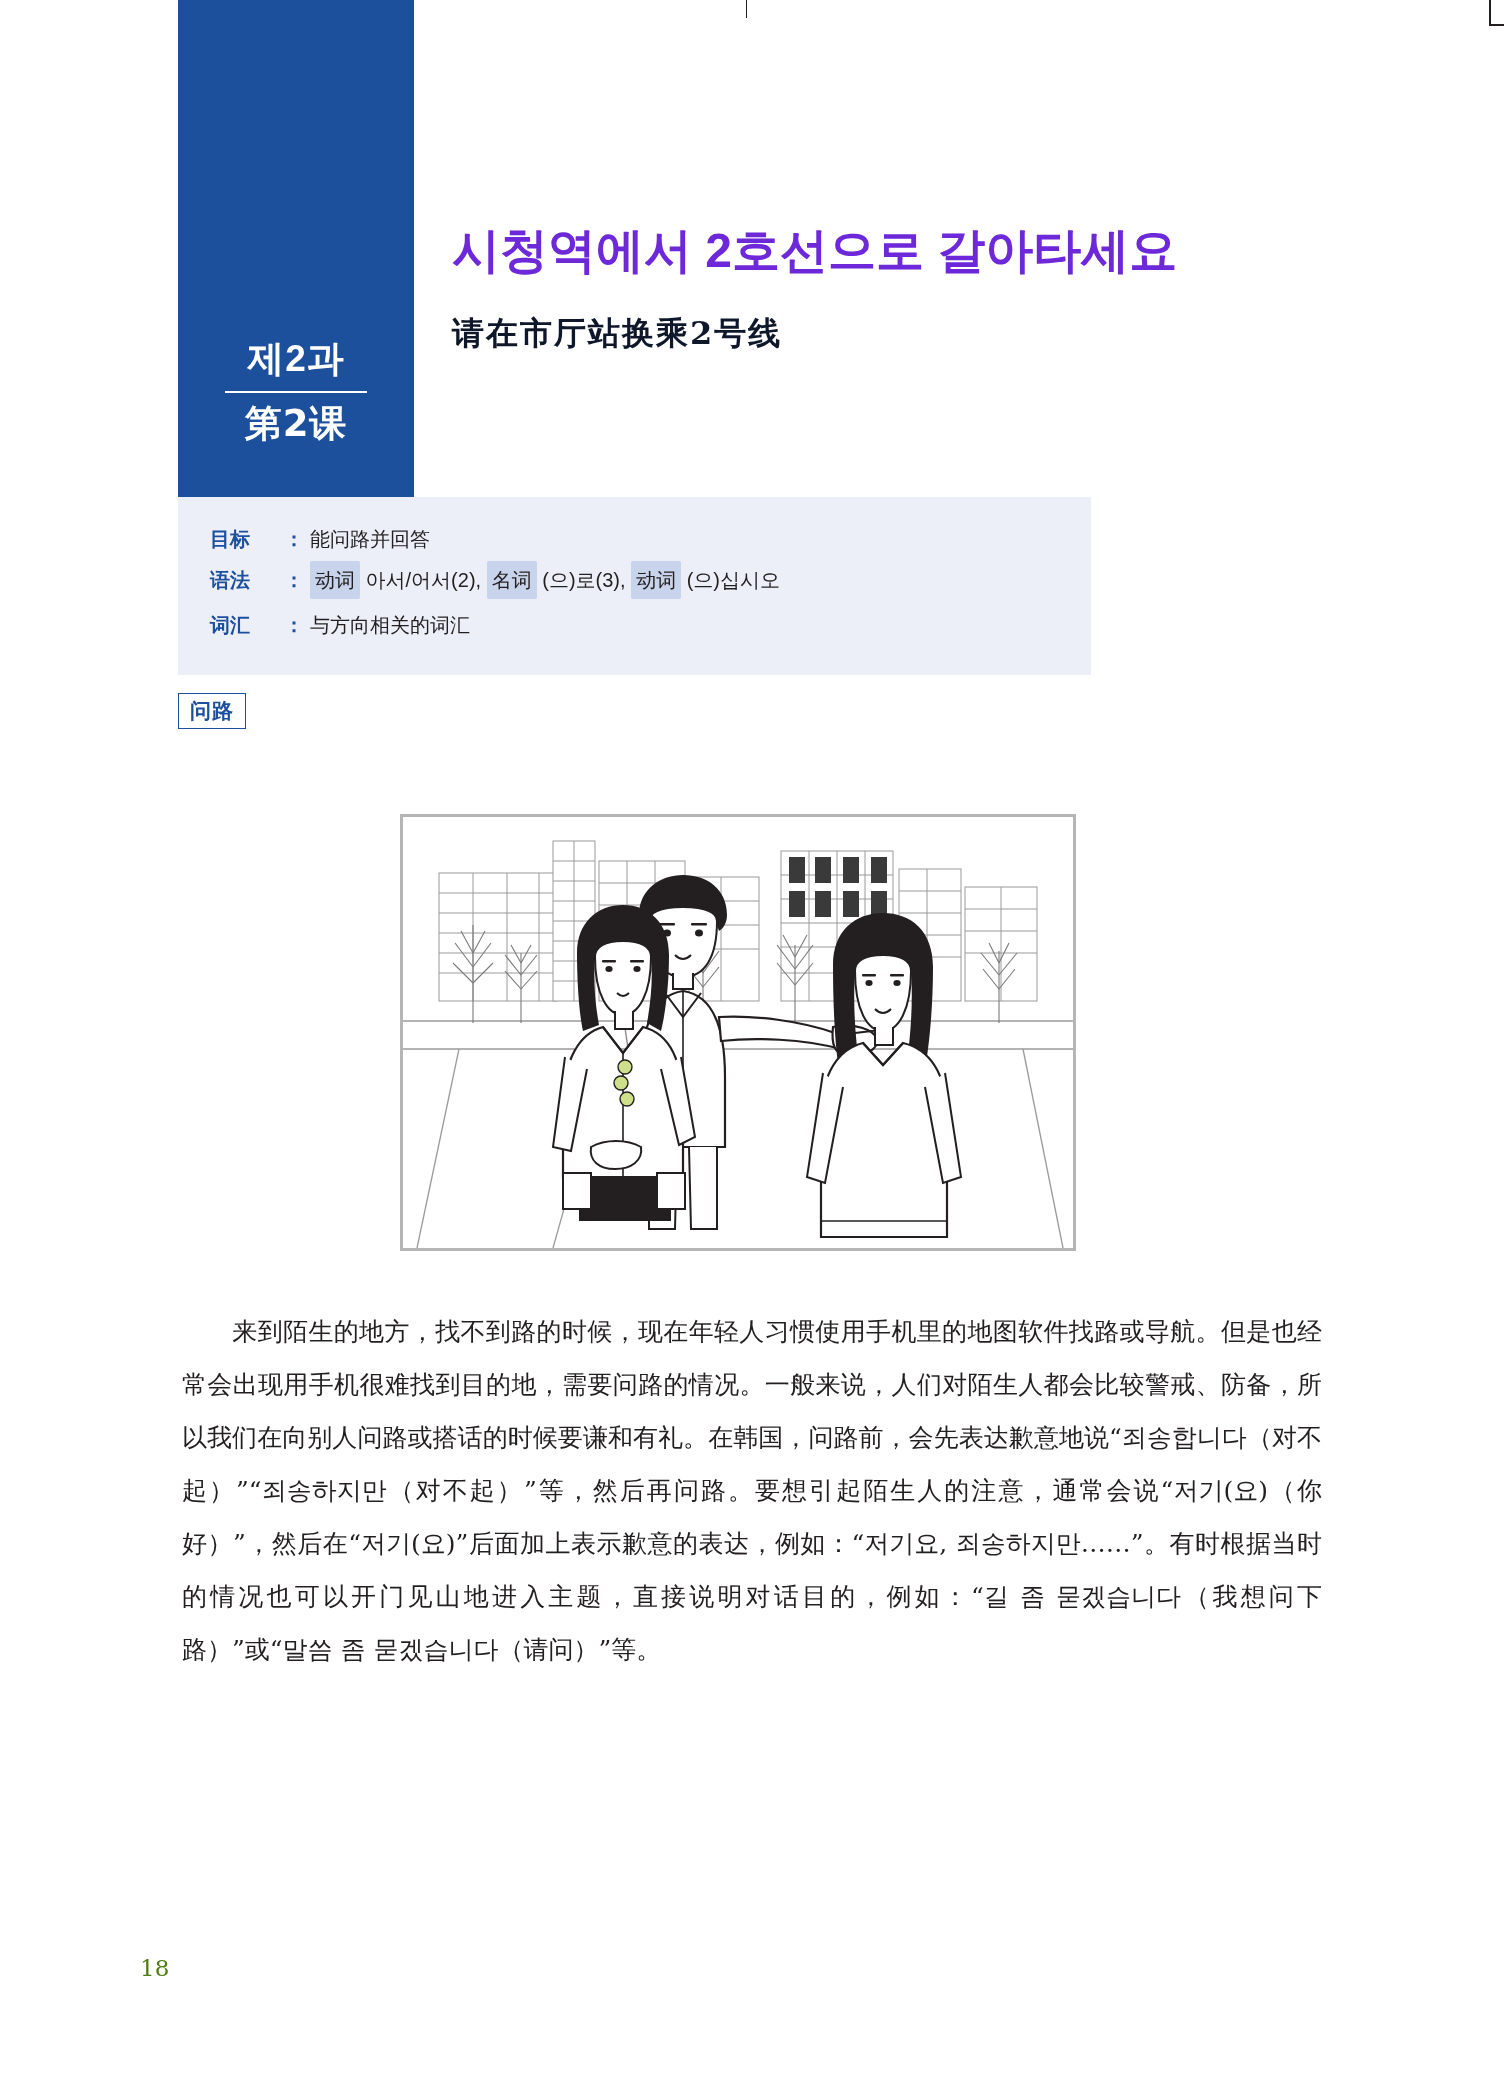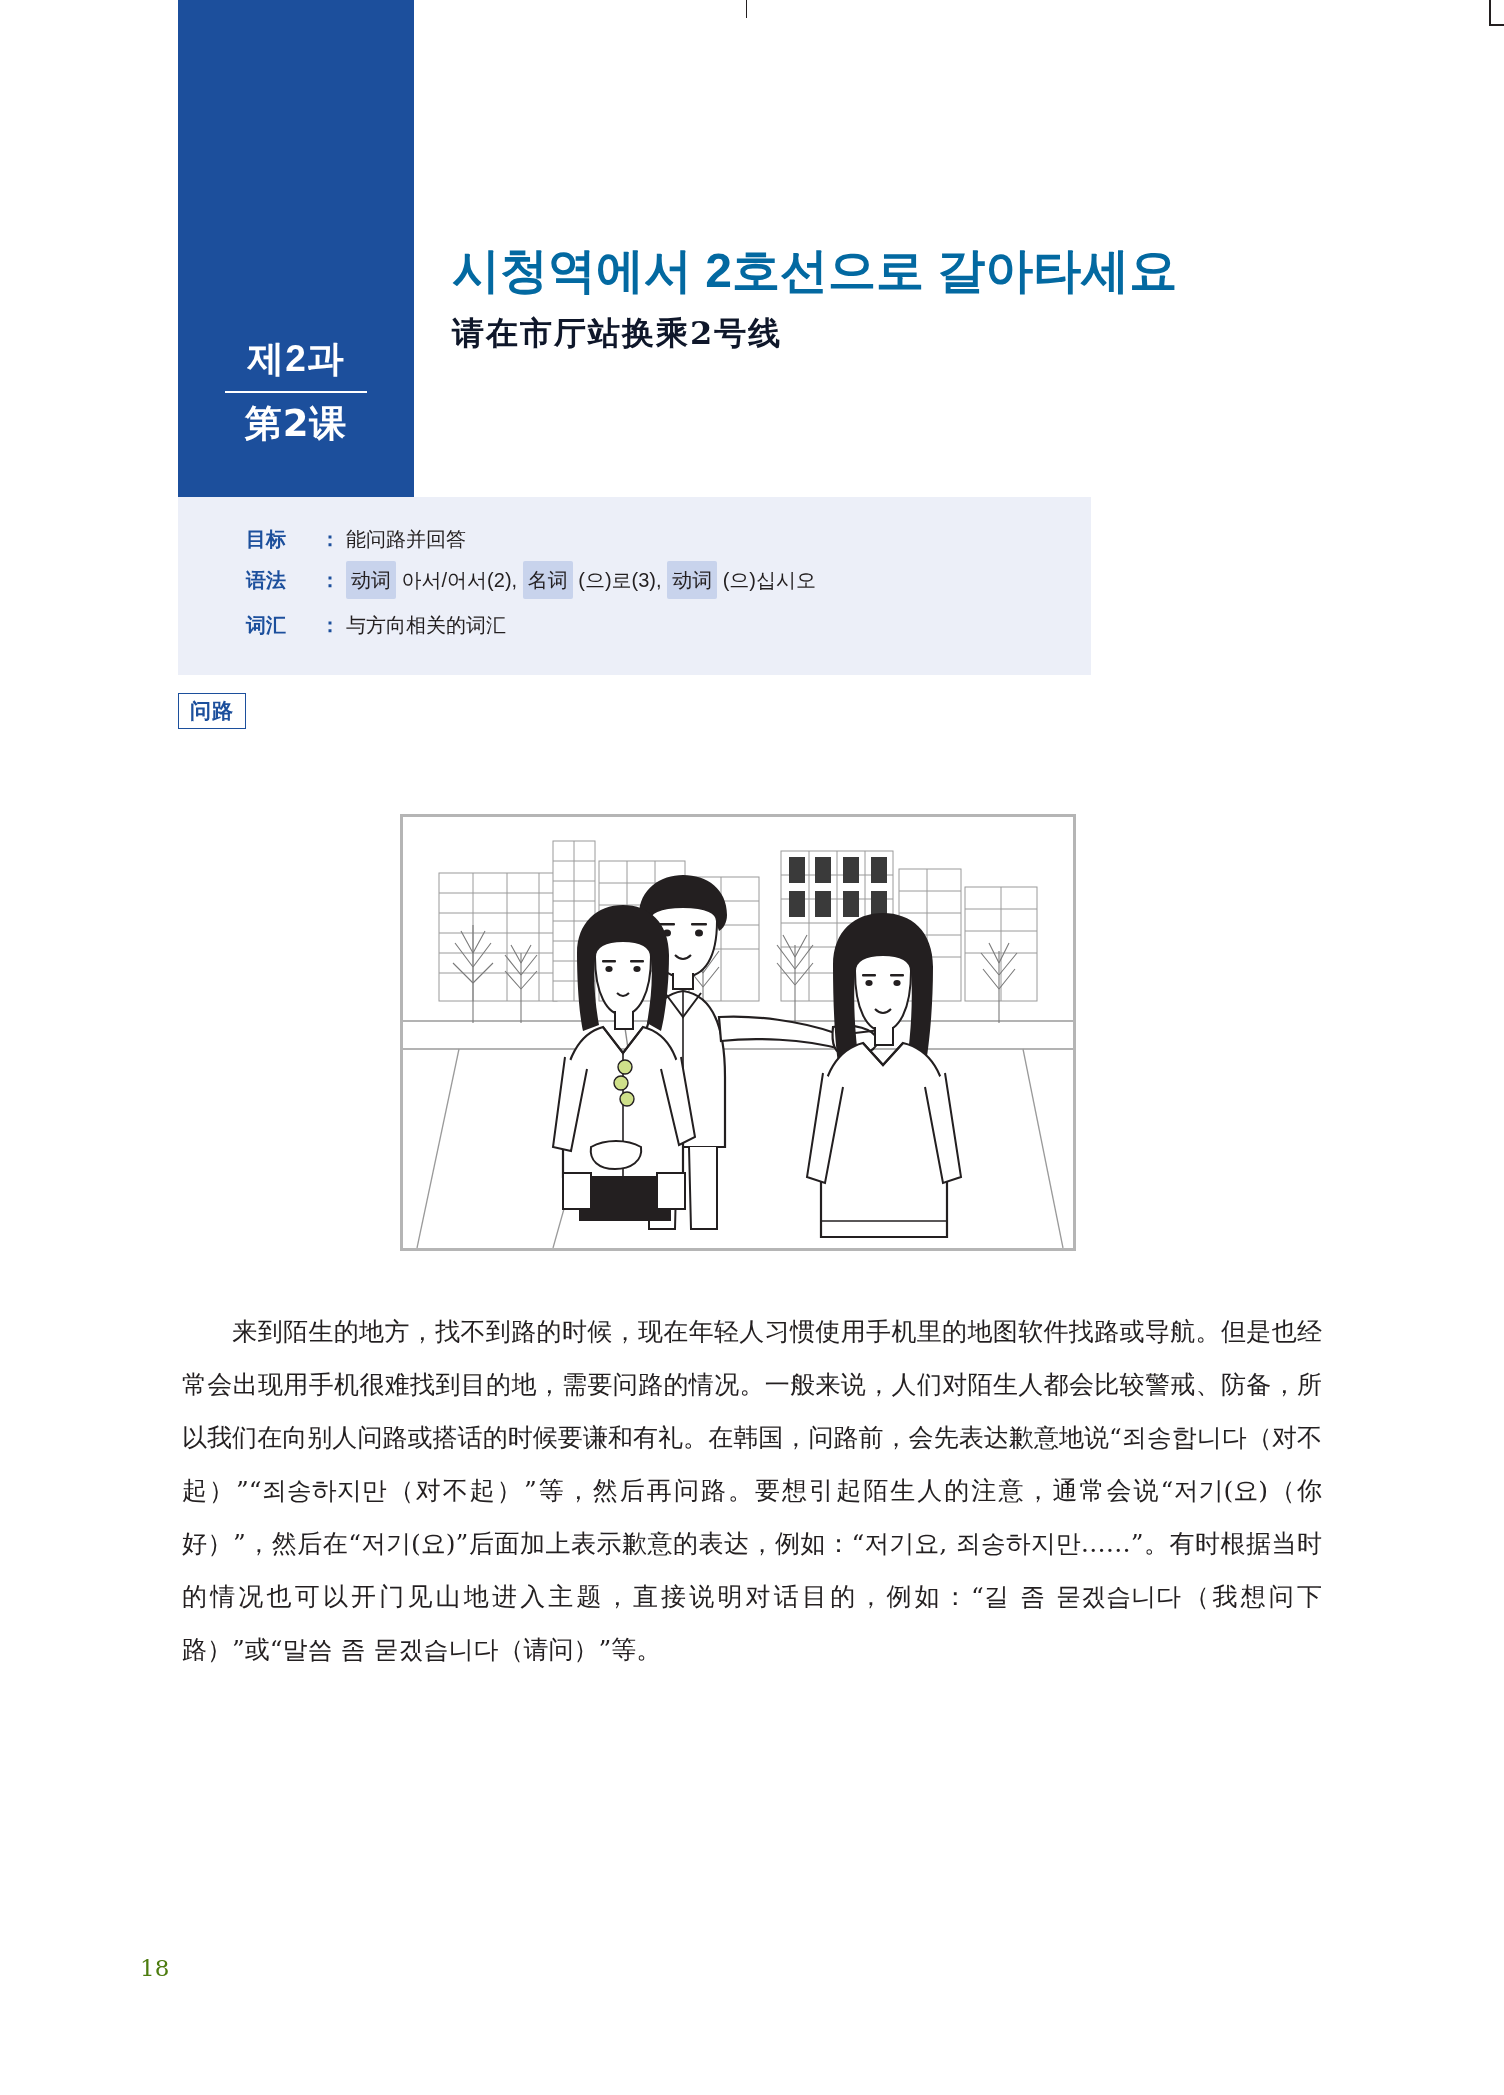--- a/index.html
+++ b/index.html
@@ -60,24 +60,24 @@
     font-size: 37px;
     font-weight: bold;
     letter-spacing: 1px;
     line-height: 1.2;
     font-family: "DejaVu Sans", sans-serif;
   }
 
   .title-ko {
     position: absolute;
     left: 452px;
-    top: 239px;
+    top: 219px;
     font-size: 48px;
     font-weight: bold;
-    color: #0369a1;
+    color: #6d28d9;
     letter-spacing: 0px;
     white-space: nowrap;
   }
   .title-zh {
     position: absolute;
     left: 452px;
     top: 312px;
     font-size: 32px;
     font-weight: bold;
     color: #0f172a;
@@ -94,21 +94,20 @@
     width: 913px;
     height: 178px;
     background: #eceff8;
   }
   .obj-row {
     position: absolute;
     left: 32px;
     font-size: 20px;
     line-height: 1.2;
     white-space: nowrap;
-    margin-left: 36px;
   }
   .obj-row.r1 { top: 30px; }
   .obj-row.r2 { top: 71px; }
   .obj-row.r3 { top: 116px; }
   .obj-label {
     color: #1c4f9c;
     font-weight: bold;
     display: inline-block;
     min-width: 74px;
   }

